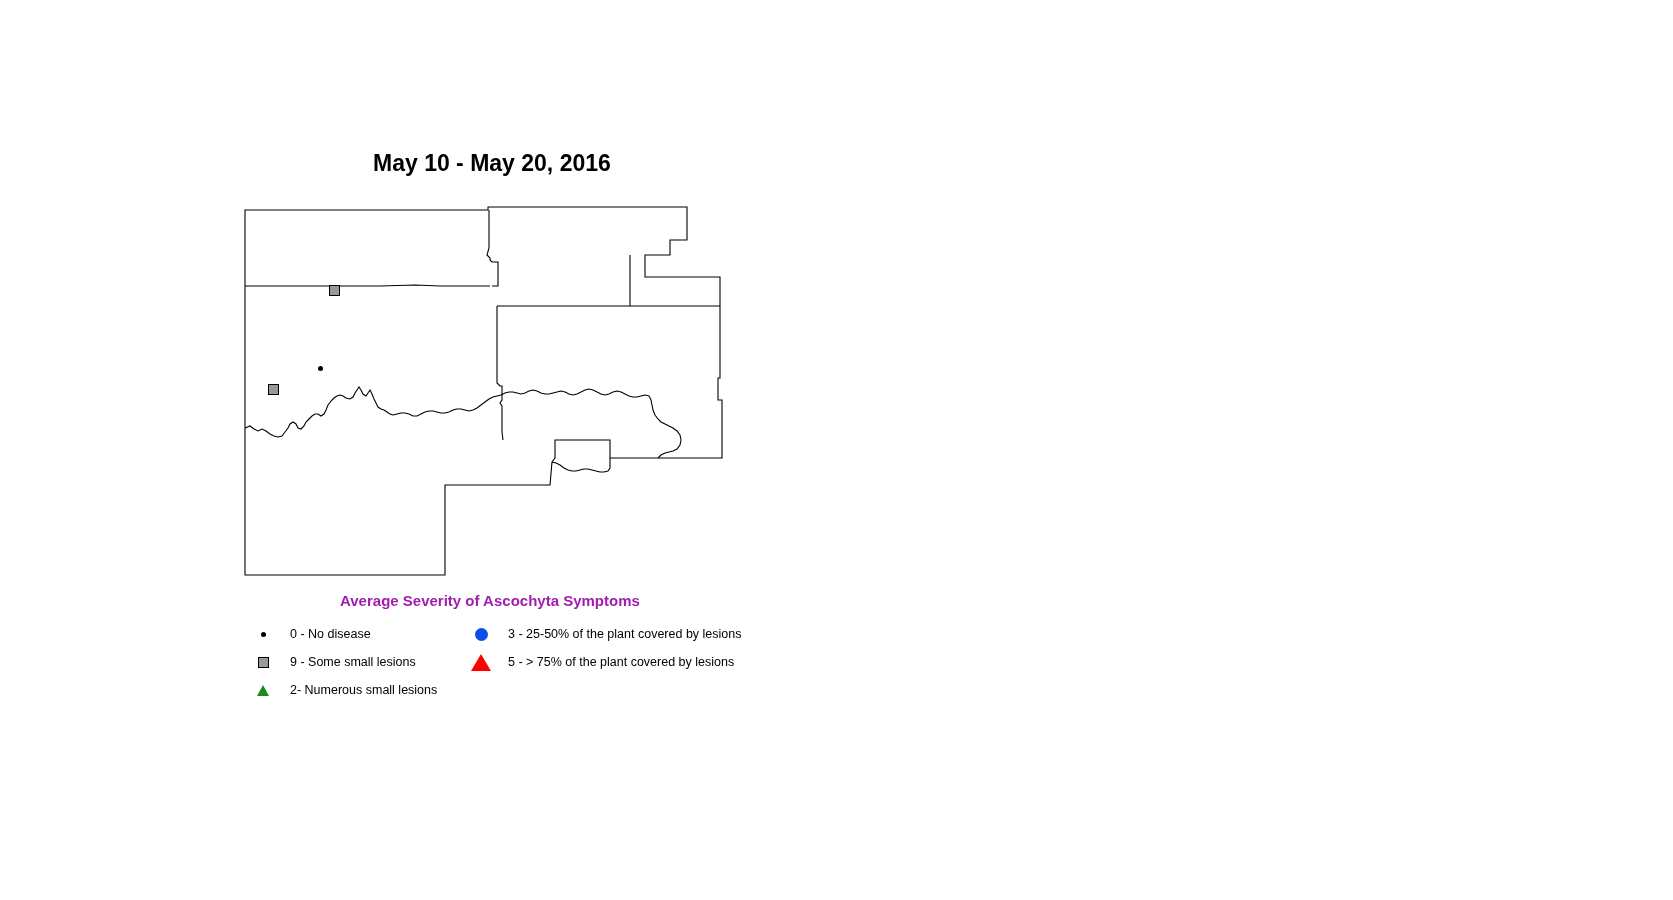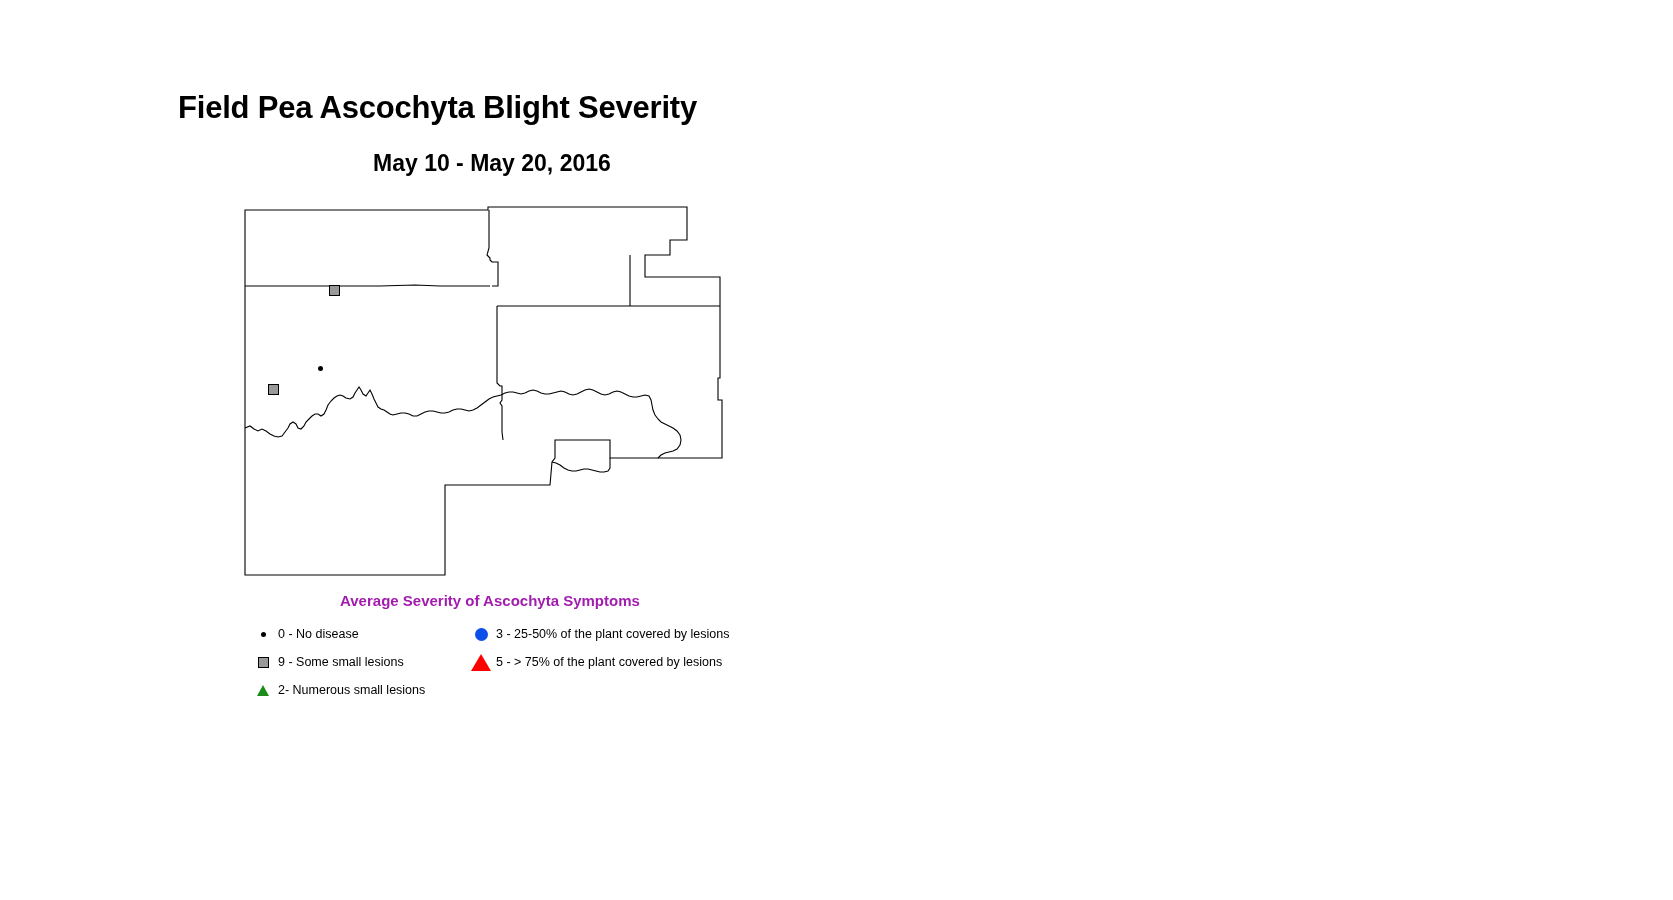--- a/index.html
+++ b/index.html
@@ -93,21 +93,21 @@
     min-width: 26px;
     height: 20px;
     display: flex;
     align-items: center;
     justify-content: center;
   }
   .legend-label {
     font-size: 12.5px;
     color: #000000;
     white-space: nowrap;
-    margin-left: 2px;
+    margin-left: 14px;
   }
 
   
   .sym-dot {
     width: 5px;
     height: 5px;
     border-radius: 50%;
     background: #000000;
   }
   .sym-square-gray {
@@ -160,21 +160,20 @@
     height: 5px;
     border-radius: 50%;
     background: #000000;
   }
 </style>
 </head>
 <body>
 
 <div id="page-root">
 
-  <div class="map-title">Field Pea Ascochyta Blight Severity</div>
 
   <div class="map-subtitle">May 10 - May 20, 2016</div>
 
   <div id="map-figure">
     <svg id="map-svg" viewBox="0 0 500 390">
       <g fill="none" stroke="#000000" stroke-width="1.1" stroke-linejoin="miter" stroke-linecap="butt">
 
         <path d="
           M 5,10
           L 248,10

